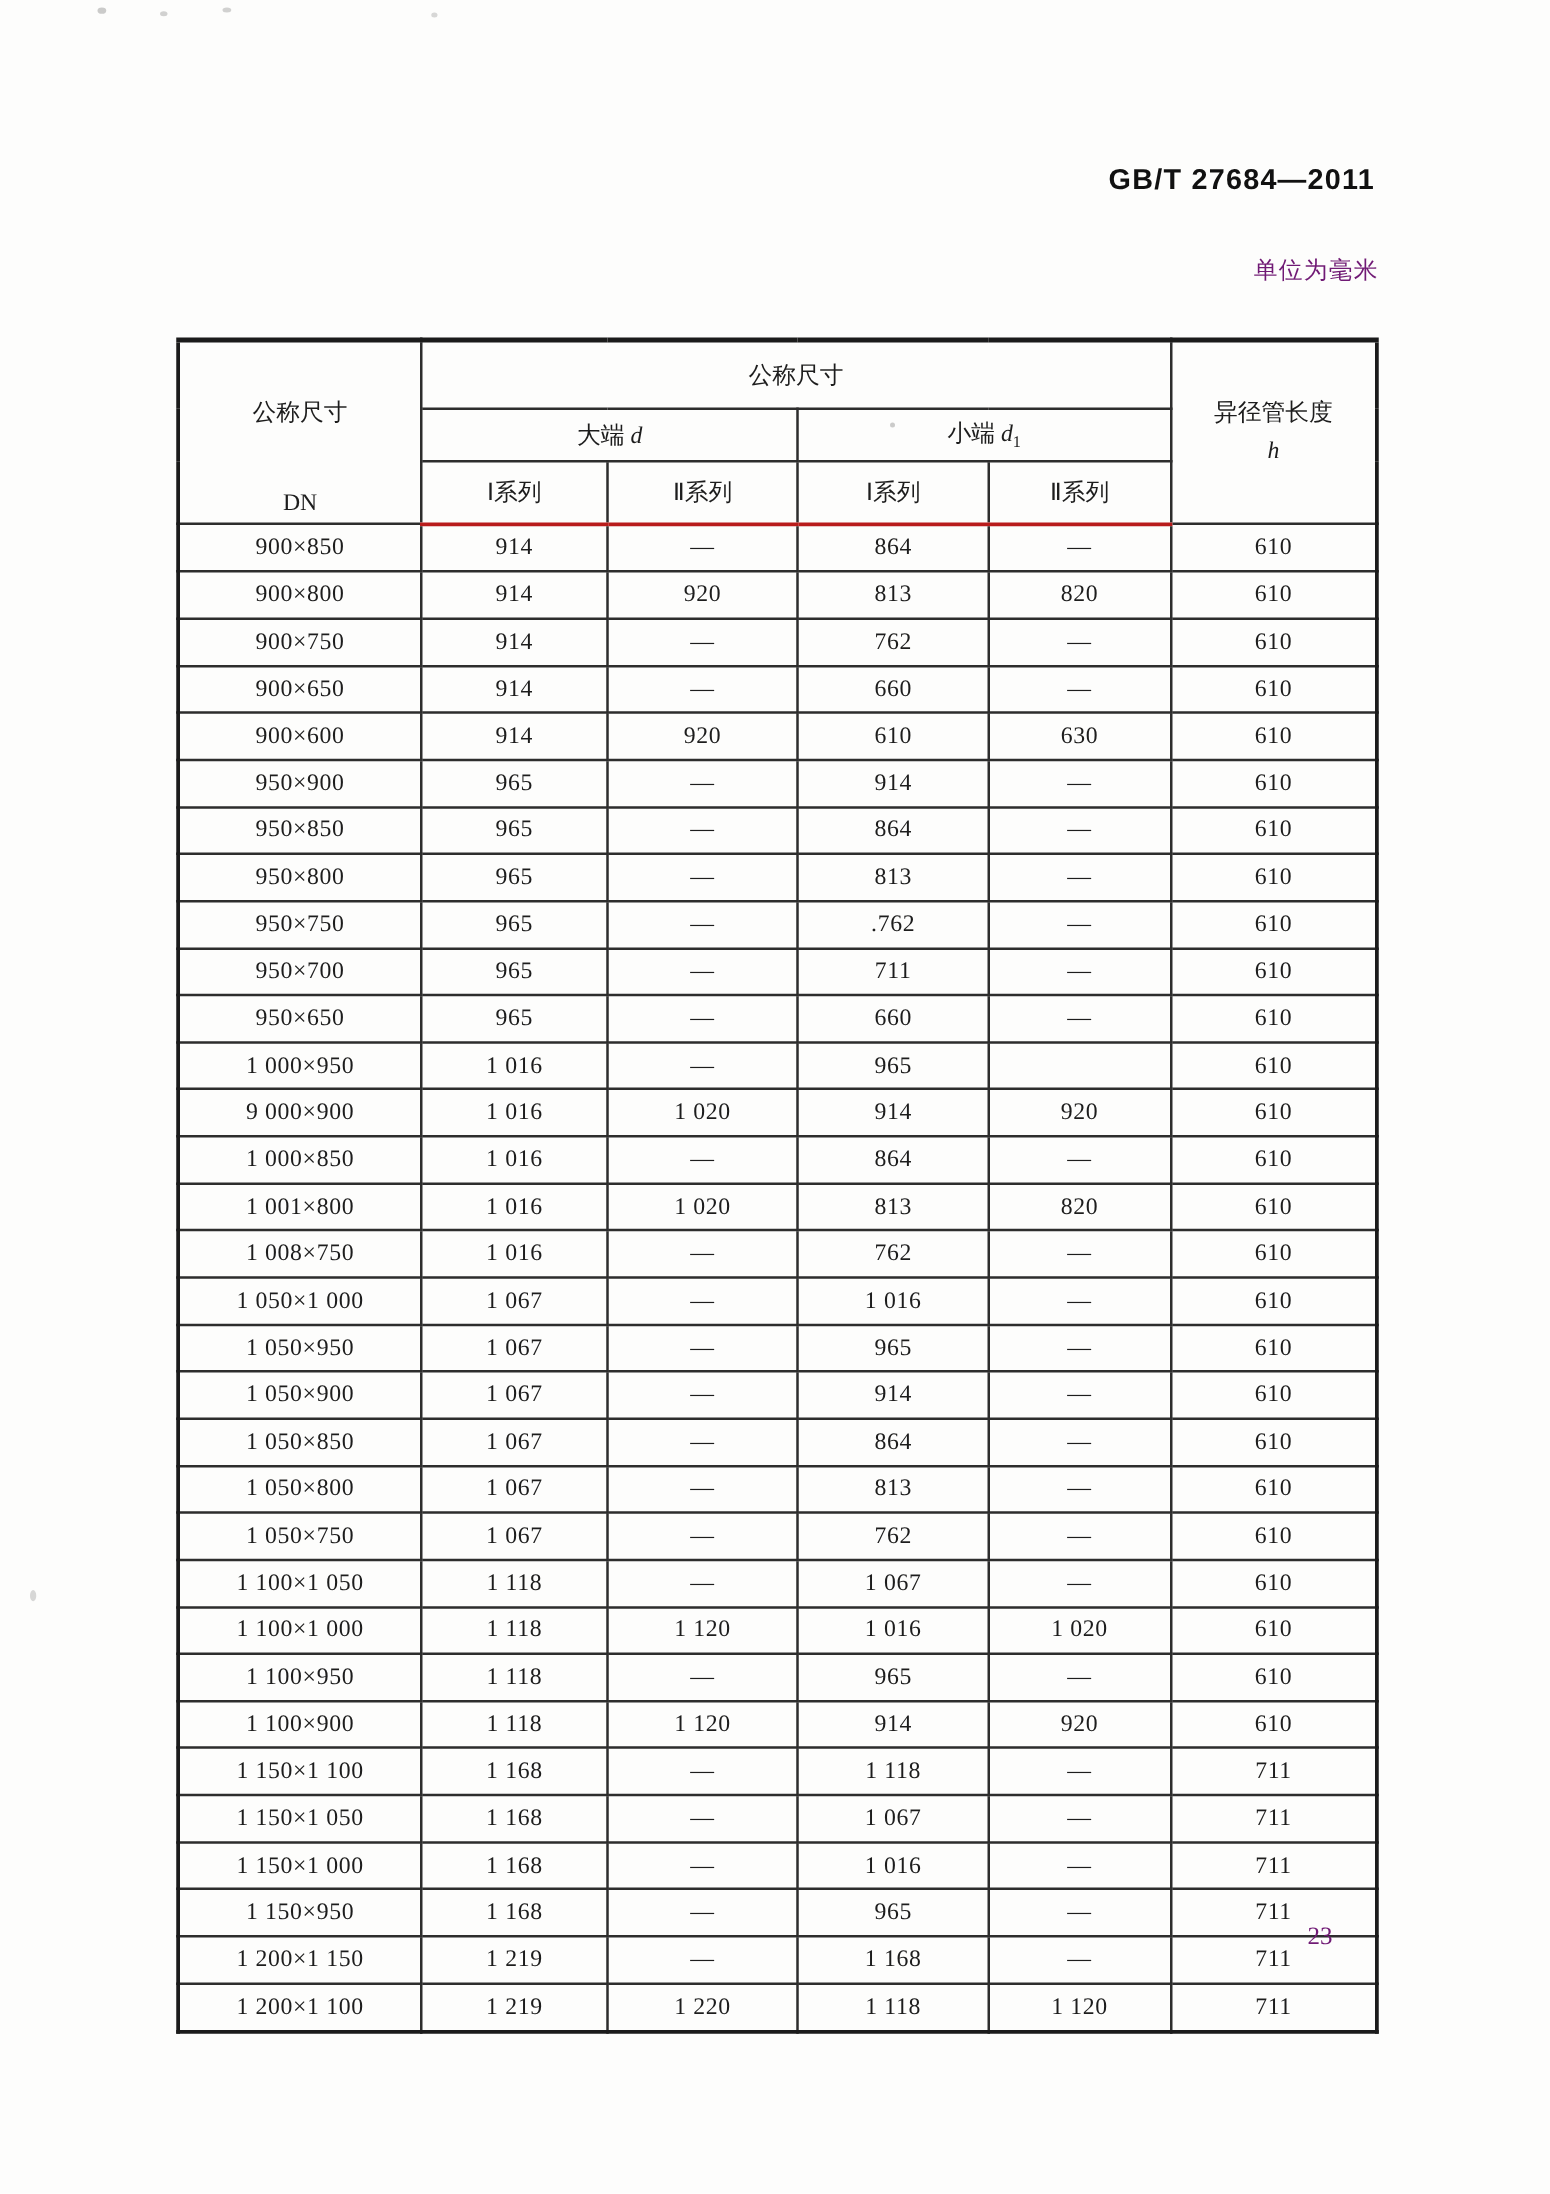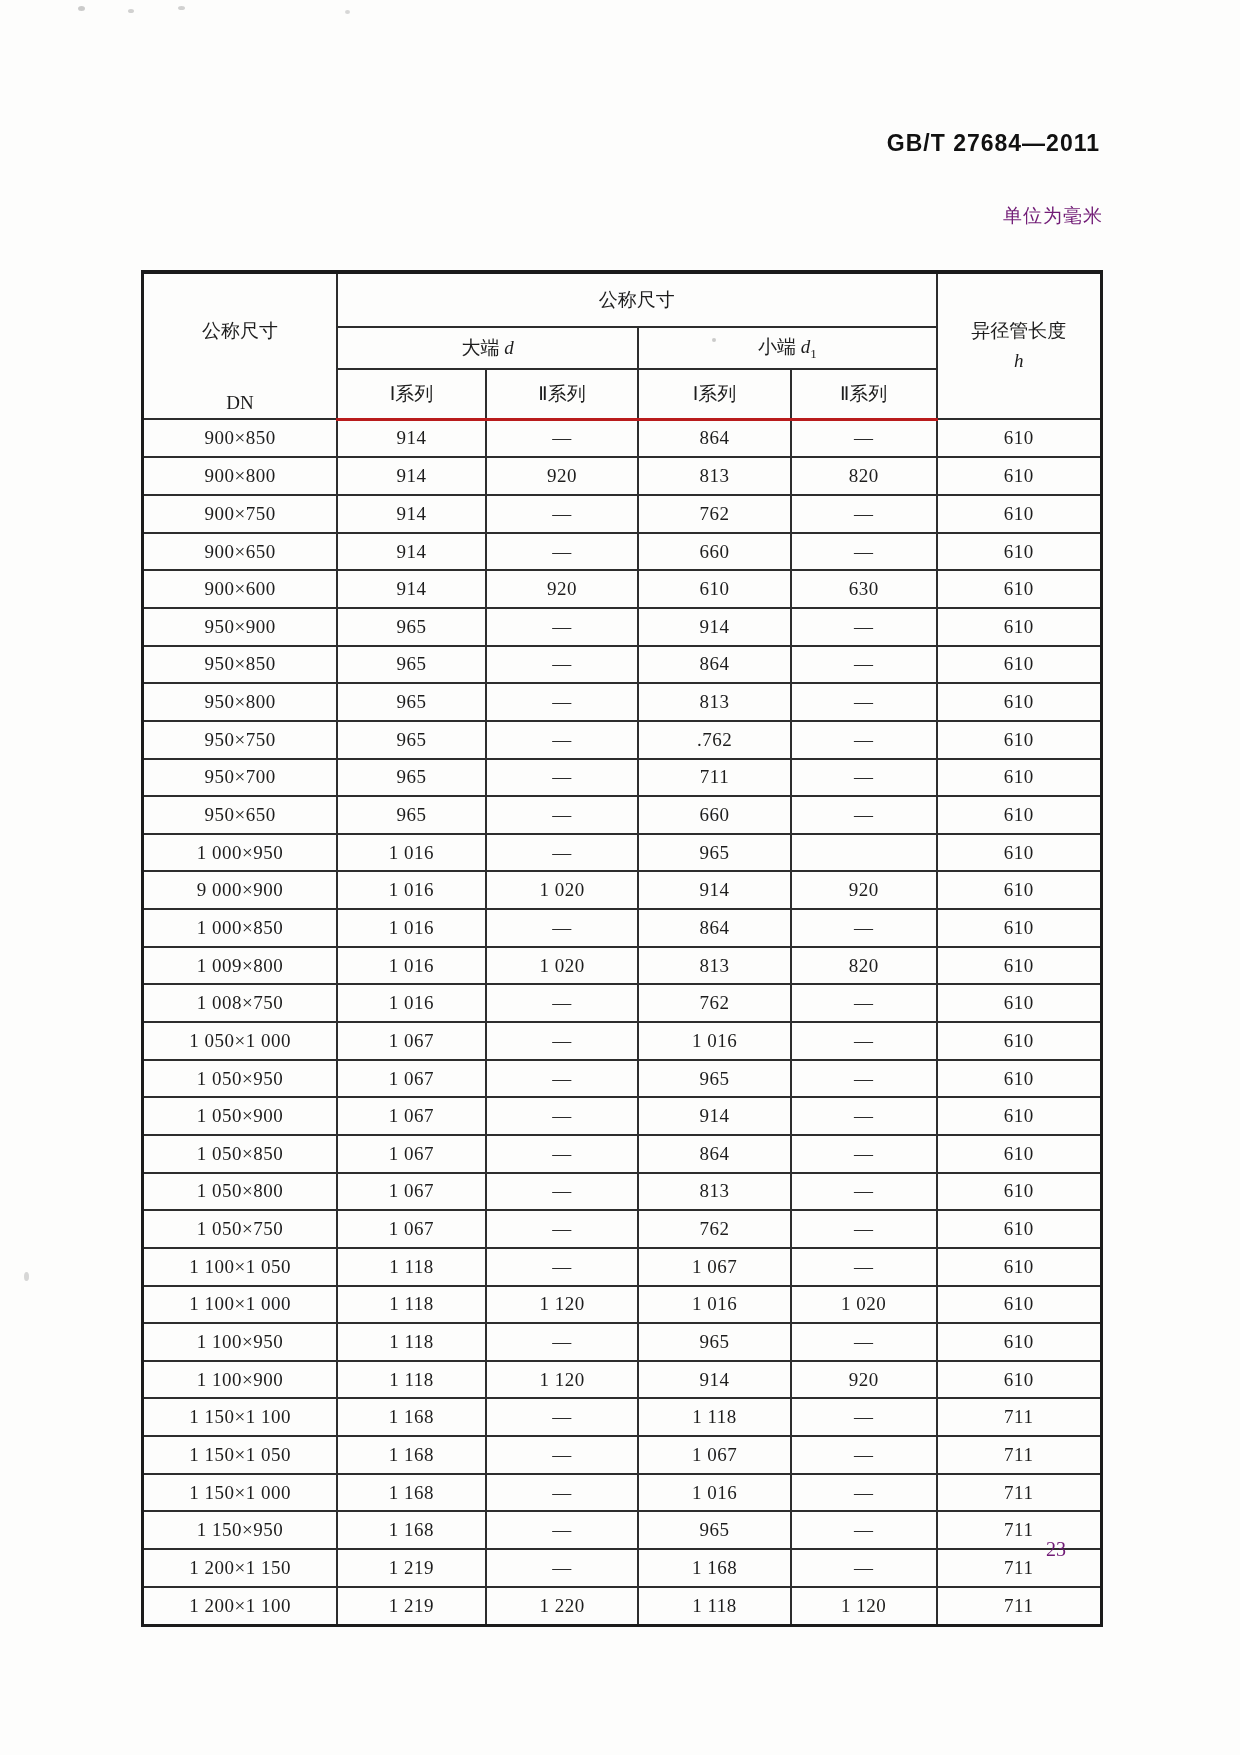--- a/index.html
+++ b/index.html
@@ -229,21 +229,21 @@
         </tr>
         <tr>
           <td>1 000×850</td>
           <td>1 016</td>
           <td>—</td>
           <td>864</td>
           <td>—</td>
           <td>610</td>
         </tr>
         <tr>
-          <td>1 009×800</td>
+          <td>1 001×800</td>
           <td>1 016</td>
           <td>1 020</td>
           <td>813</td>
           <td>820</td>
           <td>610</td>
         </tr>
         <tr>
           <td>1 008×750</td>
           <td>1 016</td>
           <td>—</td>

